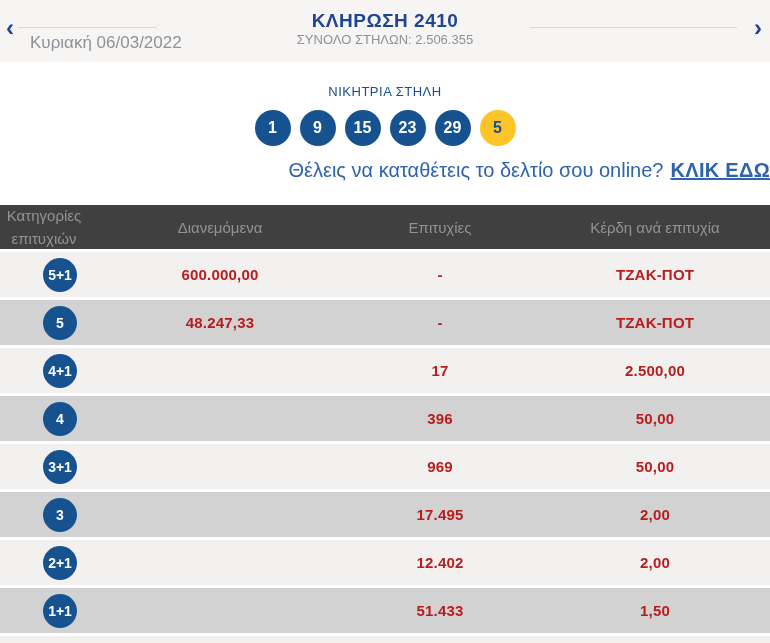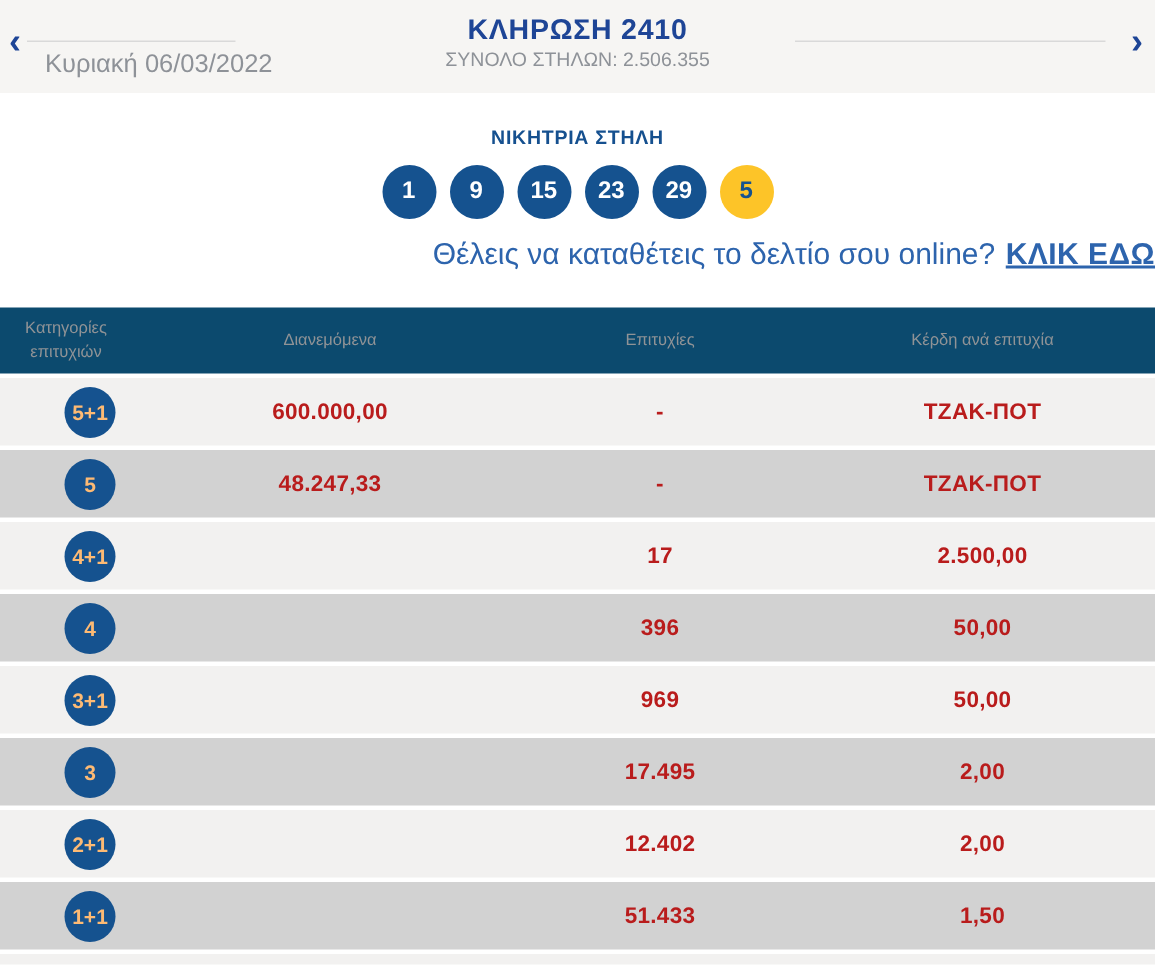--- a/index.html
+++ b/index.html
@@ -15,44 +15,44 @@
   .hline { position: absolute; top: 27px; height: 1px; background: #d9d9d9; }
   .hline.left  { left: 18px;  width: 139px; }
   .hline.right { right: 33px; width: 207px; }
   .draw-date { position: absolute; left: 30px; top: 33px; color: #8e9298; font-size: 17px; }
   .topbar-center { position: absolute; left: 0; right: 0; top: 10px; text-align: center; }
   .draw-title { color: #1e4596; font-size: 19px; font-weight: bold; letter-spacing: 0.5px; }
   .draw-subtitle { color: #8e9298; font-size: 13px; }
 
   
   .win-label { margin-top: 22px; text-align: center; color: #15508f;
-    font-weight: bold; font-size: 13px; letter-spacing: 0.5px; }
+    font-weight: normal; font-size: 13px; letter-spacing: 0.5px; }
   .balls { display: flex; justify-content: center; gap: 9px; margin-top: 11px; height: 36px; }
   .ball { width: 36px; height: 36px; border-radius: 50%; background: #15528f;
     color: #ffffff; font-weight: bold; font-size: 16px;
     display: flex; align-items: center; justify-content: center; }
   .ball.bonus { background: #fdc428; color: #15528f; }
 
   
   .cta { margin-top: 13px; text-align: right; font-size: 20px; color: #2d64ad; height: 20px; }
   .cta-link { color: #2d64ad; font-weight: bold; text-decoration: underline;
     margin-left: 7px; letter-spacing: 0.3px; cursor: pointer; }
 
   
   .results { margin-top: 26px; }
   .grid-row { display: grid; grid-template-columns: 120px 200px 240px 190px;
     align-items: center; justify-items: center; }
-  .thead { height: 44px; background: #0c4a6e; color: #909396; font-size: 11px;
+  .thead { height: 44px; background: #404040; color: #909396; font-size: 15px;
     margin-bottom: 3px; }
   .th-cat { width: 82px; text-align: center; line-height: 1.5; transform: translateX(-16px); }
   .row { height: 45px; margin-bottom: 3px; }
   .row.light { background: #f2f1f0; }
   .row.dark  { background: #d2d2d2; }
   .badge { min-width: 34px; height: 34px; padding: 0 3px; border-radius: 50%;
-    background: #15528f; color: #fdba74; font-weight: bold; font-size: 14px;
+    background: #15528f; color: #ffffff; font-weight: bold; font-size: 14px;
     display: flex; align-items: center; justify-content: center; }
   .val { color: #b91c1c; font-weight: bold; font-size: 15px; letter-spacing: 0.2px; }
   .bottom-sliver { height: 8px; background: #f2f1f0; }
 </style>
 </head>
 <body>
 
 <div class="topbar">
   <span class="chev left">‹</span>
   <span class="hline left"></span>

